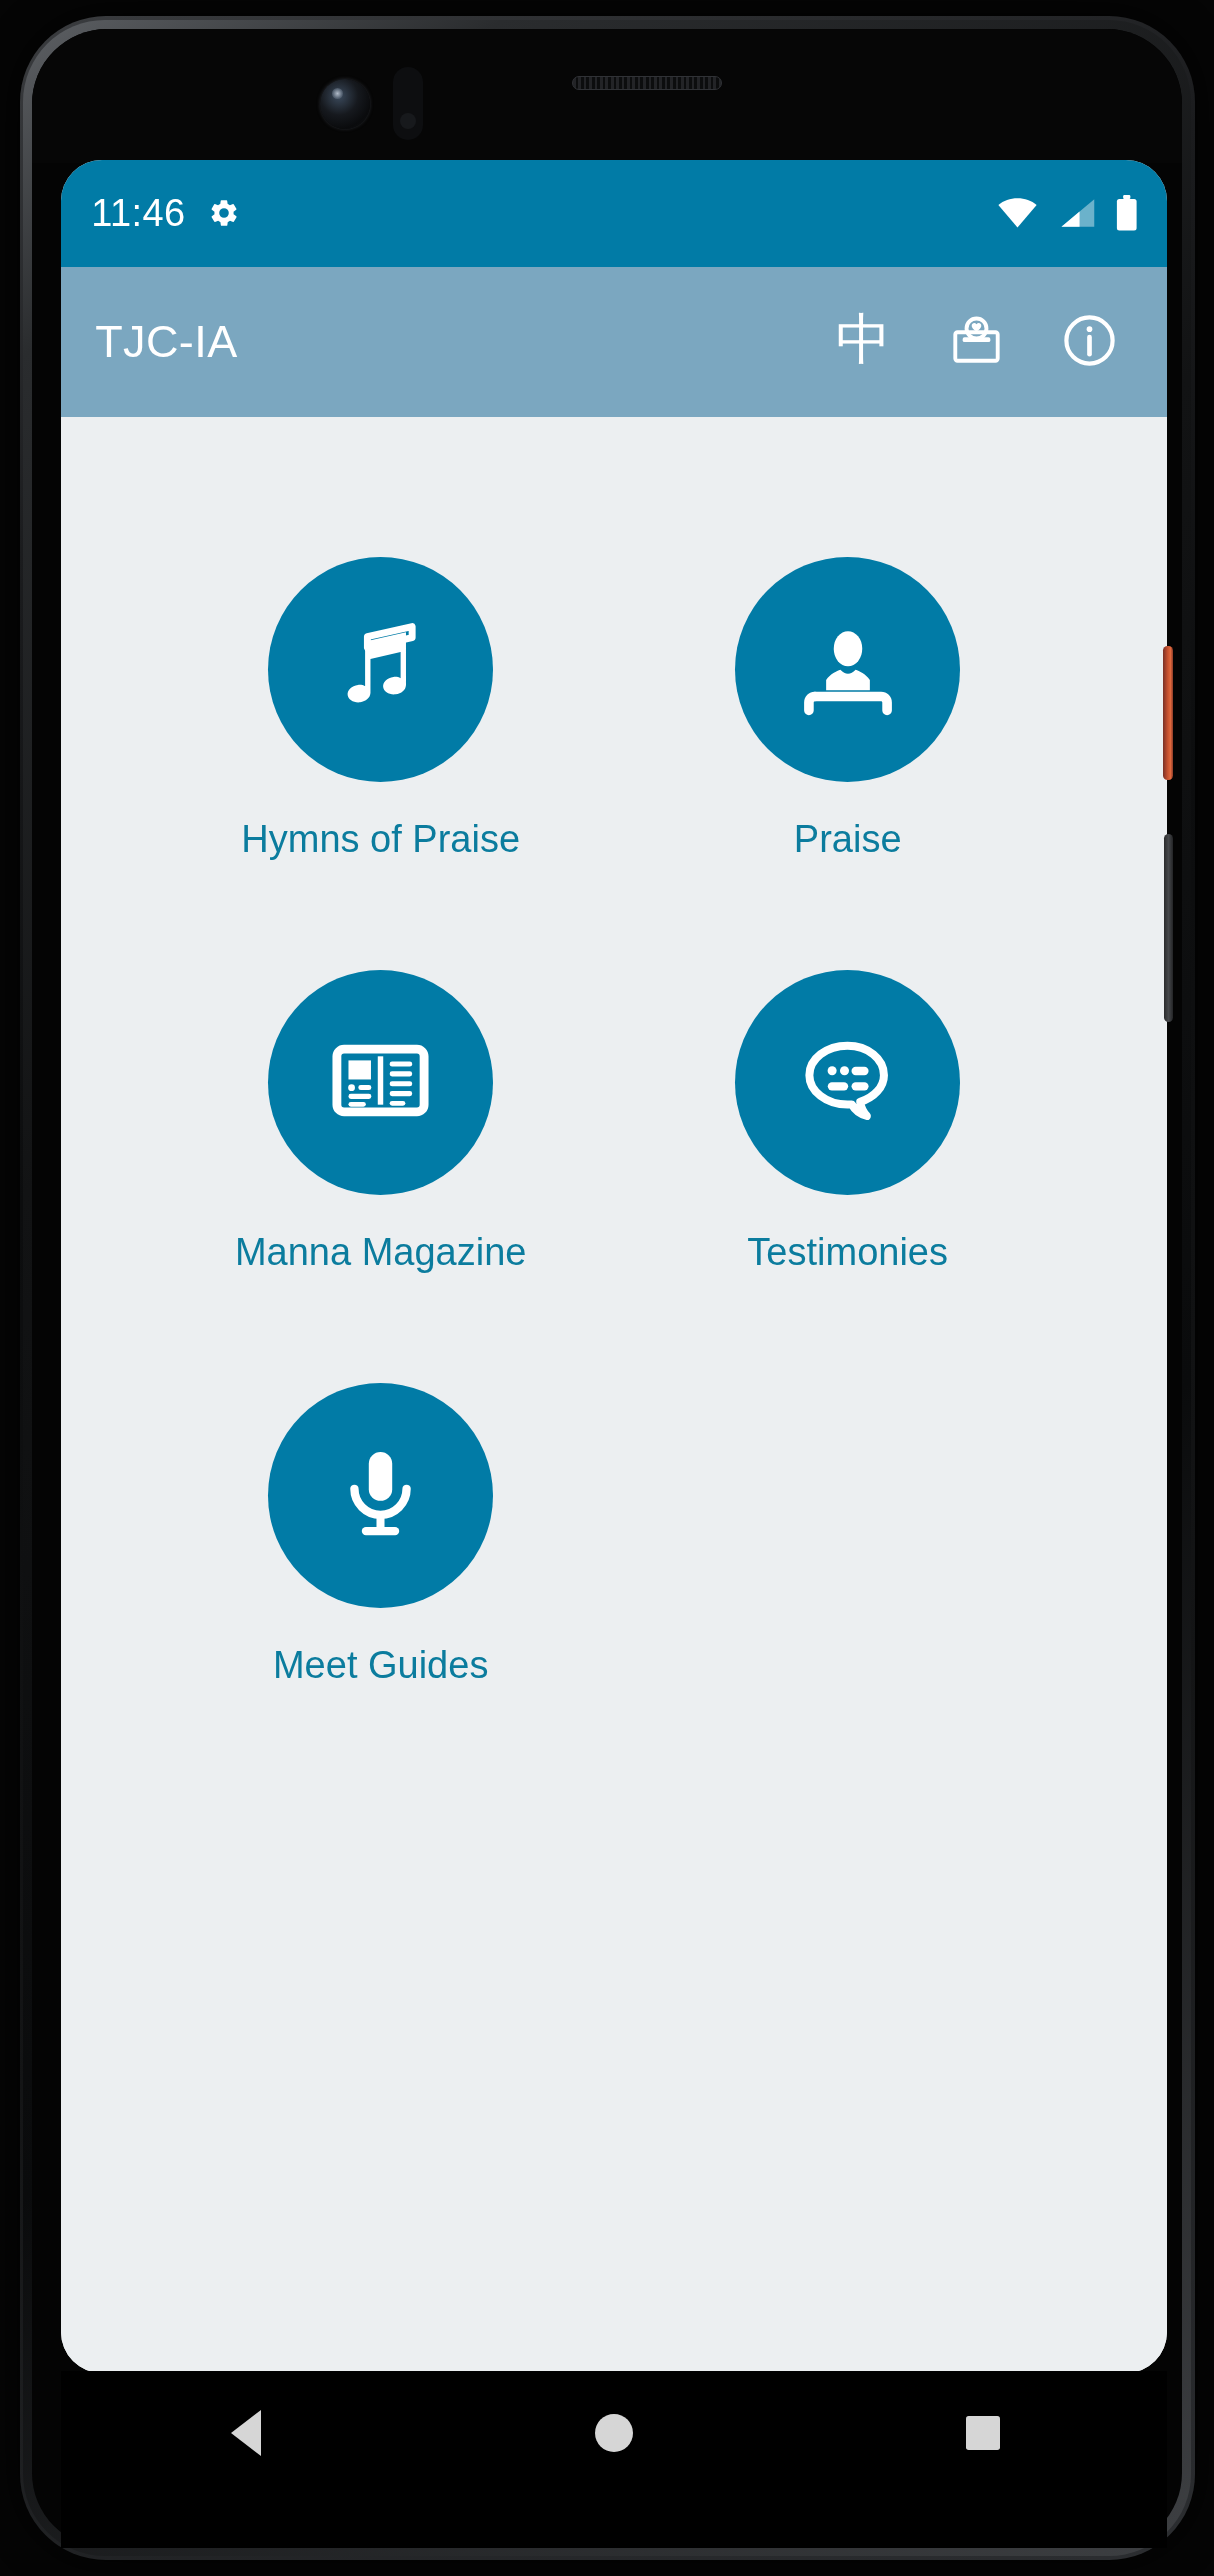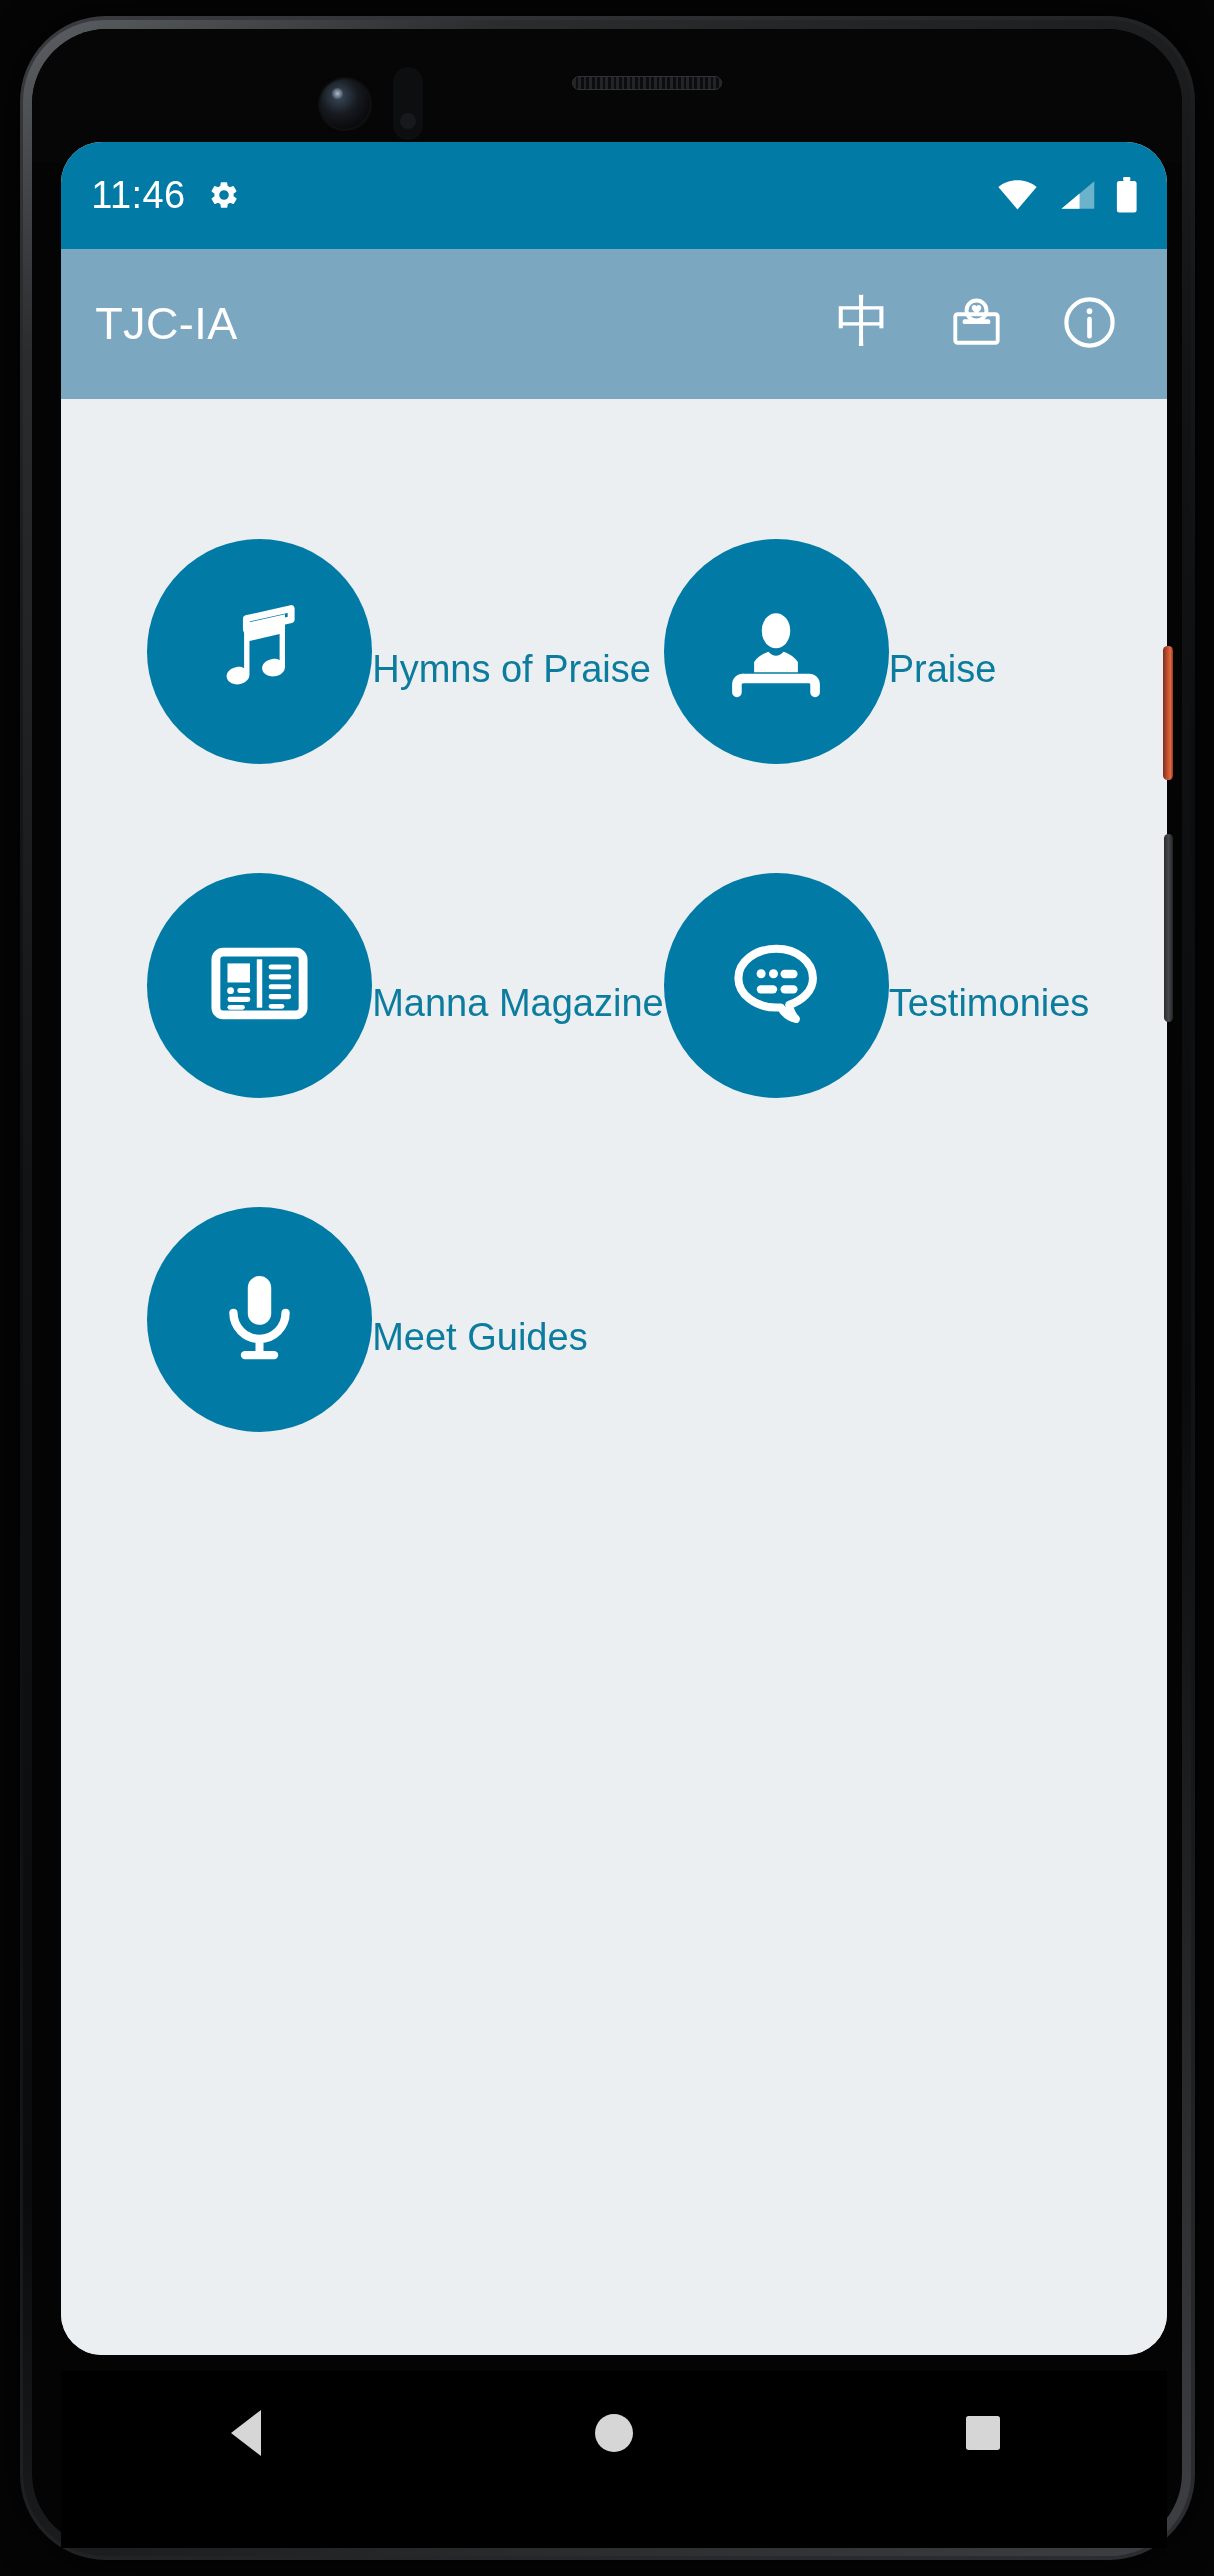--- a/index.html
+++ b/index.html
@@ -108,21 +108,21 @@
     width: 150px; height: 14.3px;
     border-radius: 7.2px;
     background: repeating-linear-gradient(90deg,#232427 0 2.7px,#0c0d0e 2.7px 5.4px);
     border: 0.9px solid #303236;
   }
 
   
   .screen {
     position: absolute;
     left: 29px;
-    top: 113px;
+    top: 131px;
     width: 1106px;
     height: 2213px;
     border-radius: 41px;
     overflow: hidden;
     background: #eceff1;
   }
 
   
   .statusbar {
     position: relative;
@@ -191,20 +191,21 @@
     padding-top: 140px;
   }
   .grid {
     display: grid;
     grid-template-columns: 1fr 1fr;
     row-gap: 109px;
     padding: 0 86px;
   }
   .tile {
     display: flex;
+    flex-direction: column;
     align-items: center;
     cursor: pointer;
   }
   .tile-circle {
     width: 225px;
     height: 225px;
     border-radius: 50%;
     background: #017ba6;
     display: flex;
     align-items: center;

